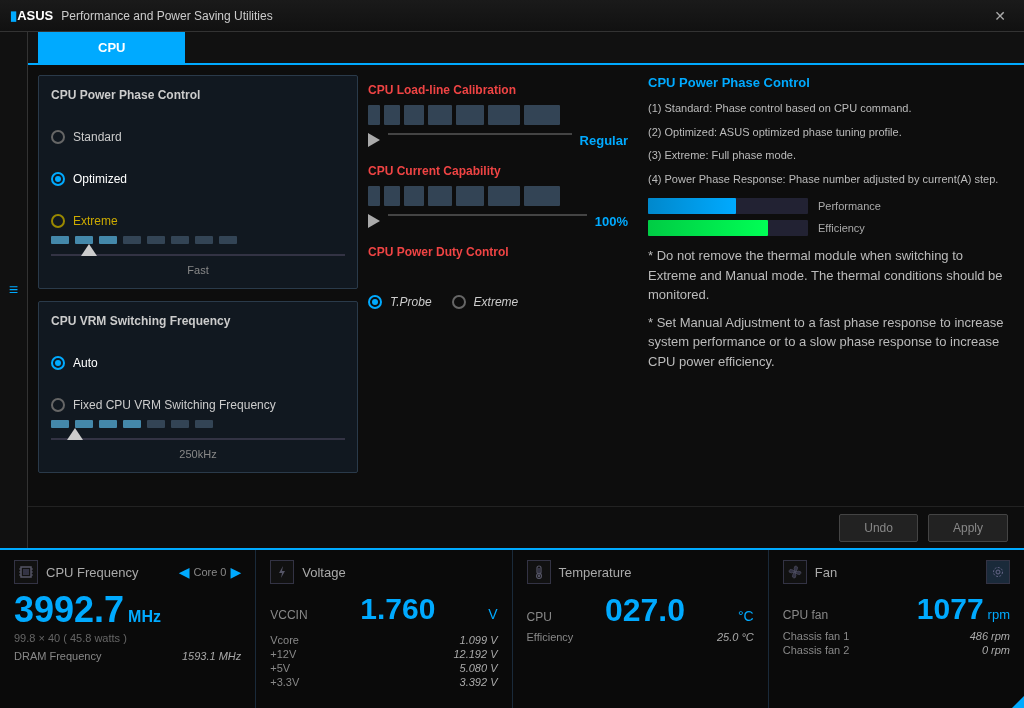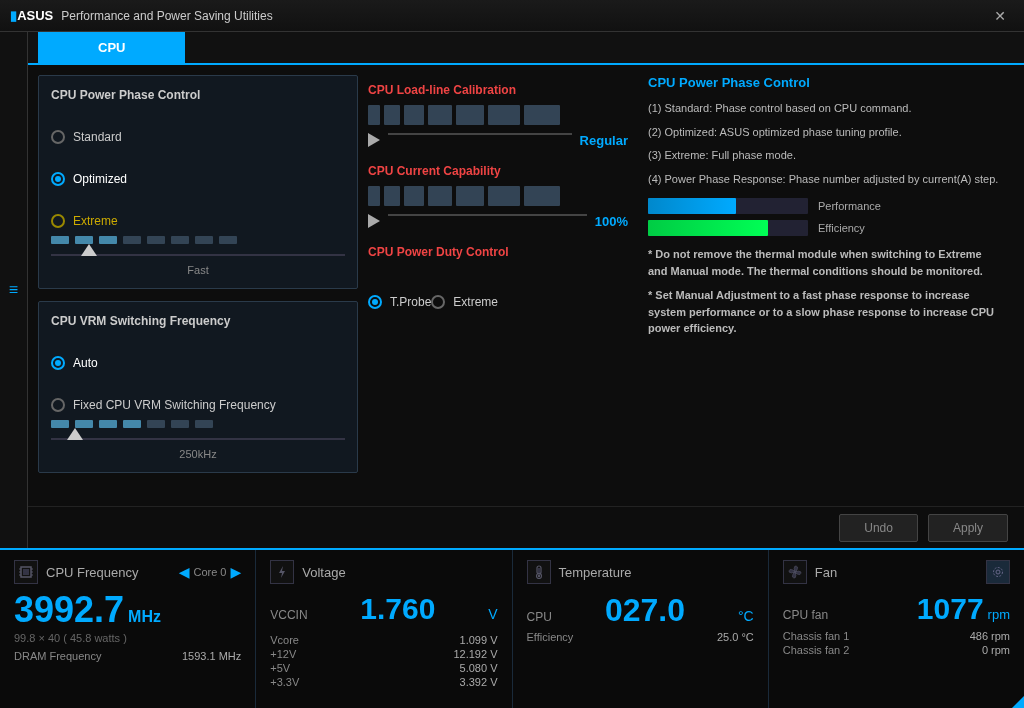--- a/index.html
+++ b/index.html
@@ -228,21 +228,23 @@
       background: #444;
     }
     .value-text {
       font-size: 13px;
       color: #00aaff;
       font-weight: bold;
     }
 
     .duty-control {
       display: flex;
-      align-items: center;
+      gap: 20px;
+      align-items: center;
+      font-style: italic;
     }
 
     
     .right-panel {
       flex: 1;
       padding: 0 10px;
       font-size: 11px;
     }
 
     .info-title {
@@ -281,24 +283,23 @@
       height: 100%;
       border-radius: 1px;
     }
     .legend-label {
       font-size: 11px;
       color: #aaa;
     }
 
     .note-text {
       color: #bbb;
-      font-size: 11px;
+      font-size: 13px;
       line-height: 1.5;
       margin-bottom: 8px;
-      font-weight: bold;
     }
 
     
     .action-bar {
       height: 42px;
       background: #0d0d0d;
       border-top: 1px solid #222;
       display: flex;
       align-items: center;
       justify-content: flex-end;
@@ -396,21 +397,21 @@
       margin-bottom: 6px;
     }
 
     .data-row {
       display: flex;
       justify-content: space-between;
       font-size: 11px;
       color: #888;
       margin-bottom: 2px;
     }
-    .data-row .val { color: #aaa; }
+    .data-row .val { color: #aaa; font-style: italic; }
 
     .gear-btn {
       width: 24px;
       height: 24px;
       background: #1a2a3a;
       border: 1px solid #334;
       display: flex;
       align-items: center;
       justify-content: center;
       cursor: pointer;

